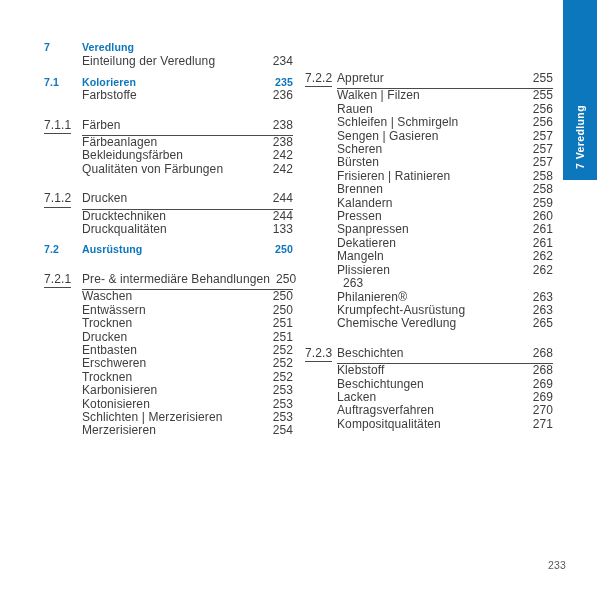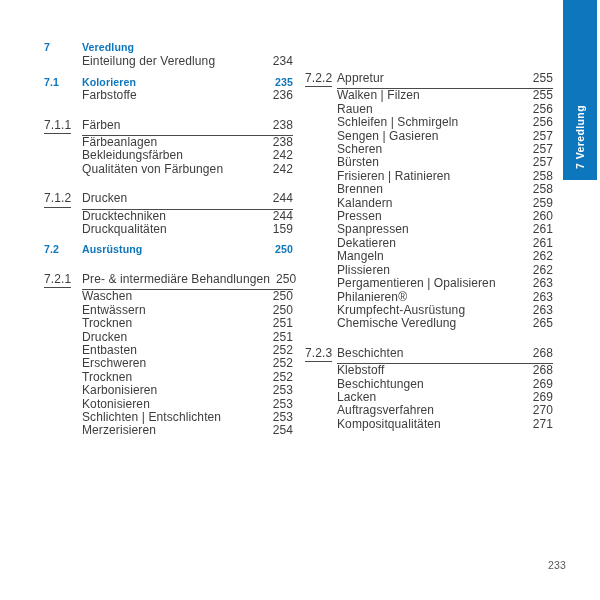--- a/index.html
+++ b/index.html
@@ -169,21 +169,21 @@
         <span class="num"><span class="num-in"></span></span>
         <span class="main">
           <span class="label">Drucktechniken</span>
           <span class="pg">244</span>
         </span>
       </div>
       <div class="row sty-entry">
         <span class="num"><span class="num-in"></span></span>
         <span class="main">
           <span class="label">Druckqualitäten</span>
-          <span class="pg">159</span>
+          <span class="pg">133</span>
         </span>
       </div>
       <div class="row sty-section">
         <span class="num"><span class="num-in">7.2</span></span>
         <span class="main">
           <span class="label">Ausrüstung</span>
           <span class="pg">250</span>
         </span>
       </div>
       <div class="row sty-subsection">
@@ -252,21 +252,21 @@
       <div class="row sty-entry">
         <span class="num"><span class="num-in"></span></span>
         <span class="main">
           <span class="label">Kotonisieren</span>
           <span class="pg">253</span>
         </span>
       </div>
       <div class="row sty-entry">
         <span class="num"><span class="num-in"></span></span>
         <span class="main">
-          <span class="label">Schlichten | Entschlichten</span>
+          <span class="label">Schlichten | Merzerisieren</span>
           <span class="pg">253</span>
         </span>
       </div>
       <div class="row sty-entry">
         <span class="num"><span class="num-in"></span></span>
         <span class="main">
           <span class="label">Merzerisieren</span>
           <span class="pg">254</span>
         </span>
       </div>
@@ -374,21 +374,20 @@
       <div class="row sty-entry">
         <span class="num"><span class="num-in"></span></span>
         <span class="main">
           <span class="label">Plissieren</span>
           <span class="pg">262</span>
         </span>
       </div>
       <div class="row sty-entry">
         <span class="num"><span class="num-in"></span></span>
         <span class="main">
-          <span class="label">Pergamentieren | Opalisieren</span>
           <span class="pg">263</span>
         </span>
       </div>
       <div class="row sty-entry">
         <span class="num"><span class="num-in"></span></span>
         <span class="main">
           <span class="label">Philanieren®</span>
           <span class="pg">263</span>
         </span>
       </div>

